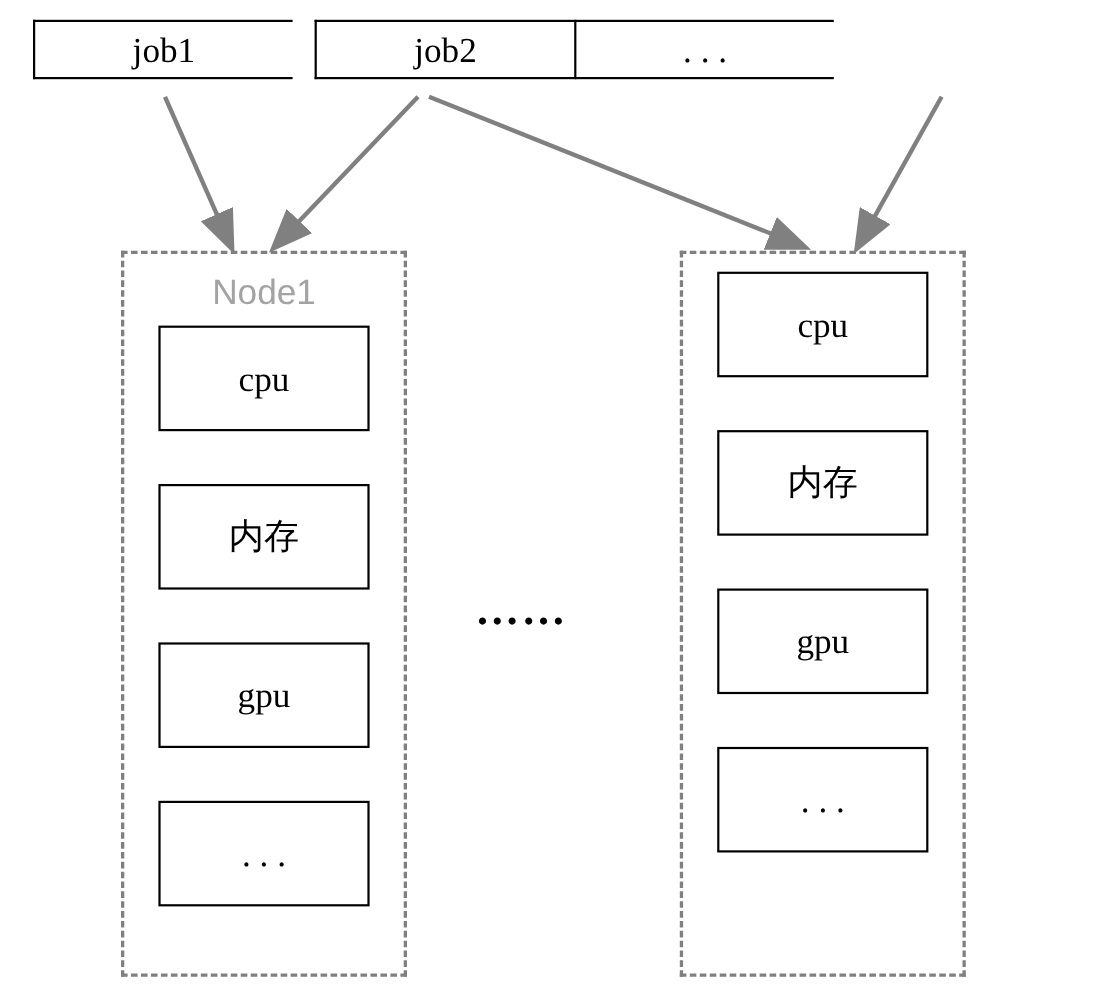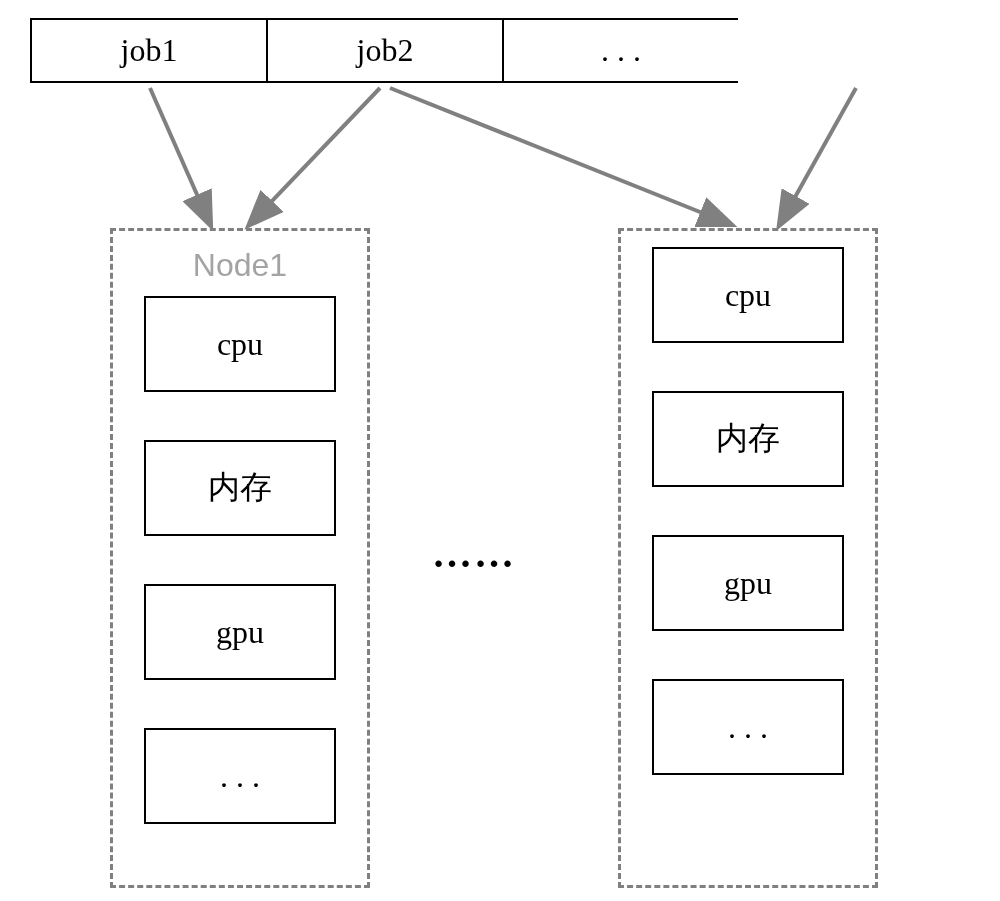--- a/index.html
+++ b/index.html
@@ -19,24 +19,24 @@
       height: 70px;
       display: flex;
     }
     .job-cell {
       border: 2px solid #000;
       display: flex;
       align-items: center;
       justify-content: center;
       font-size: 32px;
       color: #000;
-      height: 65px;
+      height: 54px;
     }
     .job-cell.left { width: 236px; border-right: none; }
-    .job-cell.mid1 { width: 236px; border-right: none; }
+    .job-cell.mid1 { width: 236px; border-right: none; margin-left: 20px; }
     .job-cell.mid2 { width: 236px; border-right: none; }
     .job-cell.right { width: 236px; }
 
     .node-box {
       position: absolute;
       border: 3px dashed #808080;
       width: 260px;
       height: 660px;
       top: 228px;
       padding: 16px 20px 20px 20px;

